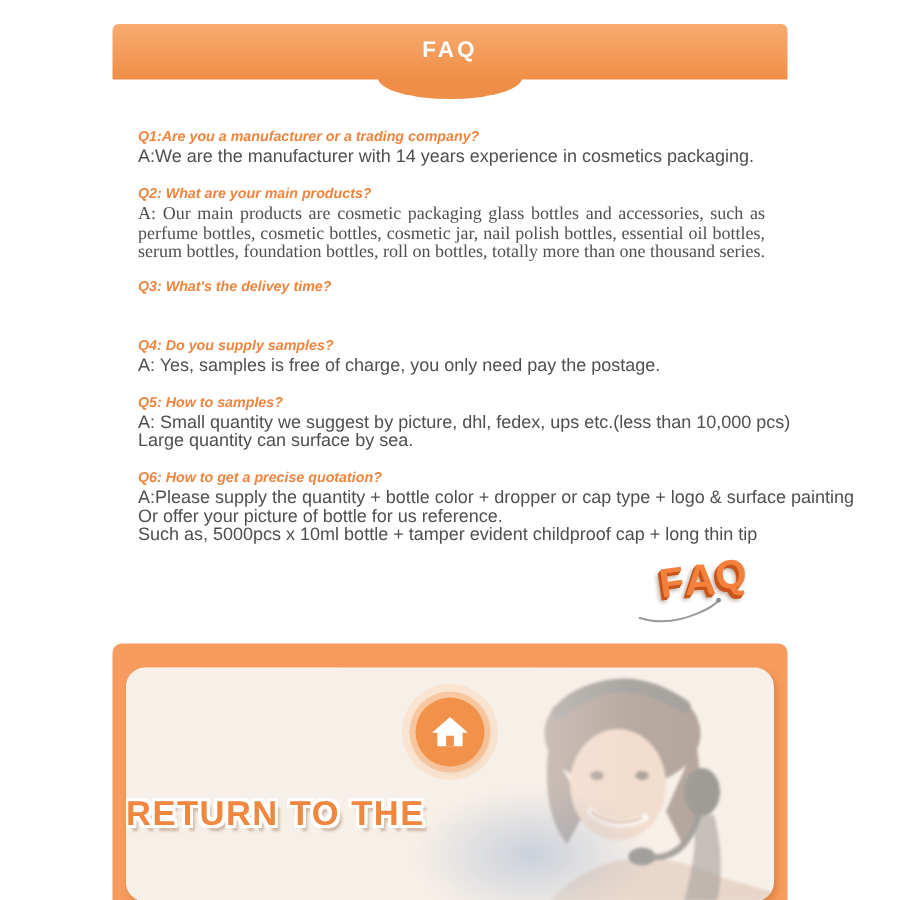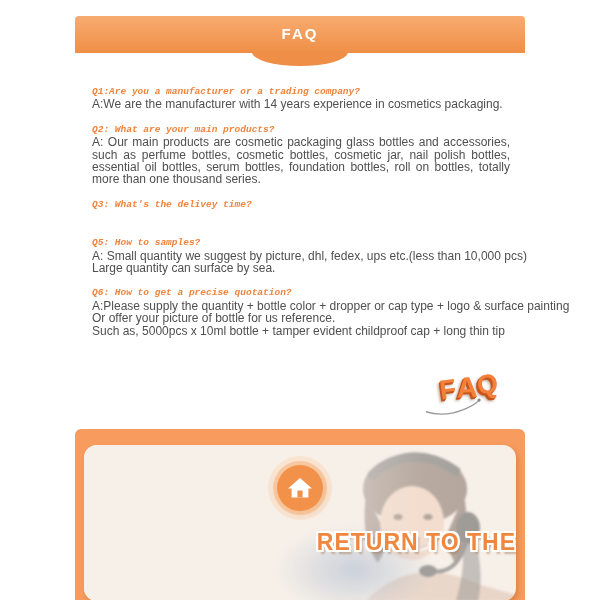--- a/index.html
+++ b/index.html
@@ -34,26 +34,25 @@
     border-radius:0 0 48px 48px / 0 0 14px 14px;
   }
 
   
   .qa-section{position:absolute;left:92px;top:70px;width:418px;}
   .qa-block{margin-bottom:13px;}
   .qa-block:nth-child(4){margin-top:26px;}
   .question{
     color:var(--accent);font-size:9.5px;font-weight:bold;font-style:italic;
     line-height:12.4px;
-    font-family:Liberation Mono, monospace;
   }
   .answer-line{
     color:var(--text-gray);font-size:12px;line-height:12.4px;white-space:nowrap;
   }
-  .answer-line.para{white-space:normal;text-align:justify;}
+  .answer-line.para{white-space:normal;text-align:justify;font-family:Liberation Serif, serif;}
 
   
   .faq-badge{
     position:absolute;left:440px;top:352px;width:80px;height:44px;
     transform:rotate(-6deg);
   }
   .faq-badge .letter{
     display:inline-block;
     color:var(--badge-orange);font-size:27px;font-weight:bold;
     text-shadow:-1px 1px 0 var(--badge-shadow),-2px 2px 0 var(--badge-shadow),
@@ -84,21 +83,21 @@
     background:radial-gradient(ellipse at center,rgba(120,150,190,.35) 0%,rgba(120,150,190,0) 70%);
     filter:blur(3px);
   }
   .home-btn{
     position:absolute;left:193px;top:20px;width:46px;height:46px;border-radius:50%;
     background:var(--home-circle);cursor:pointer;
     box-shadow:0 0 0 4px rgba(247,176,120,.55),0 0 0 9px rgba(250,216,186,.5),2px 3px 6px rgba(180,120,70,.35);
     display:flex;align-items:center;justify-content:center;
   }
   .return-text{
-    position:absolute;left:0;top:84px;width:100%;text-align:right;
+    position:absolute;left:0;top:84px;width:100%;text-align:left;
     color:var(--return-orange);font-size:23px;font-weight:bold;letter-spacing:1px;
     line-height:26px;cursor:pointer;
     text-shadow:
       -2px -2px 0 #fff,0 -2px 0 #fff,2px -2px 0 #fff,
       -2px 0 0 #fff,2px 0 0 #fff,
       -2px 2px 0 #fff,0 2px 0 #fff,2px 2px 0 #fff,
       -1px -1px 0 #fff,1px -1px 0 #fff,-1px 1px 0 #fff,1px 1px 0 #fff,
       3px 4px 2px rgba(160,118,85,.5);
   }
 </style>
@@ -124,20 +123,26 @@
       <div class="question">Q2: What are your main products?</div>
       <div class="answer">
           <div class="answer-line para">A: Our main products are cosmetic packaging glass bottles and accessories, such as perfume bottles, cosmetic bottles, cosmetic jar, nail polish bottles, essential oil bottles, serum bottles, foundation bottles, roll on bottles, totally more than one thousand series.</div>
         </div>
     </div>
 
     <div class="qa-block">
       <div class="question">Q3: What's the delivey time?</div>
     </div>
 
+    <div class="qa-block">
+      <div class="question">Q4: Do you supply samples?</div>
+      <div class="answer">
+          <div class="answer-line">A: Yes, samples is free of charge, you only need pay the postage.</div>
+        </div>
+    </div>
 
     <div class="qa-block">
       <div class="question">Q5: How to samples?</div>
       <div class="answer">
           <div class="answer-line">A: Small quantity we suggest by picture, dhl, fedex, ups etc.(less than 10,000 pcs)</div>
           <div class="answer-line">Large quantity can surface by sea.</div>
         </div>
     </div>
 
     <div class="qa-block">

